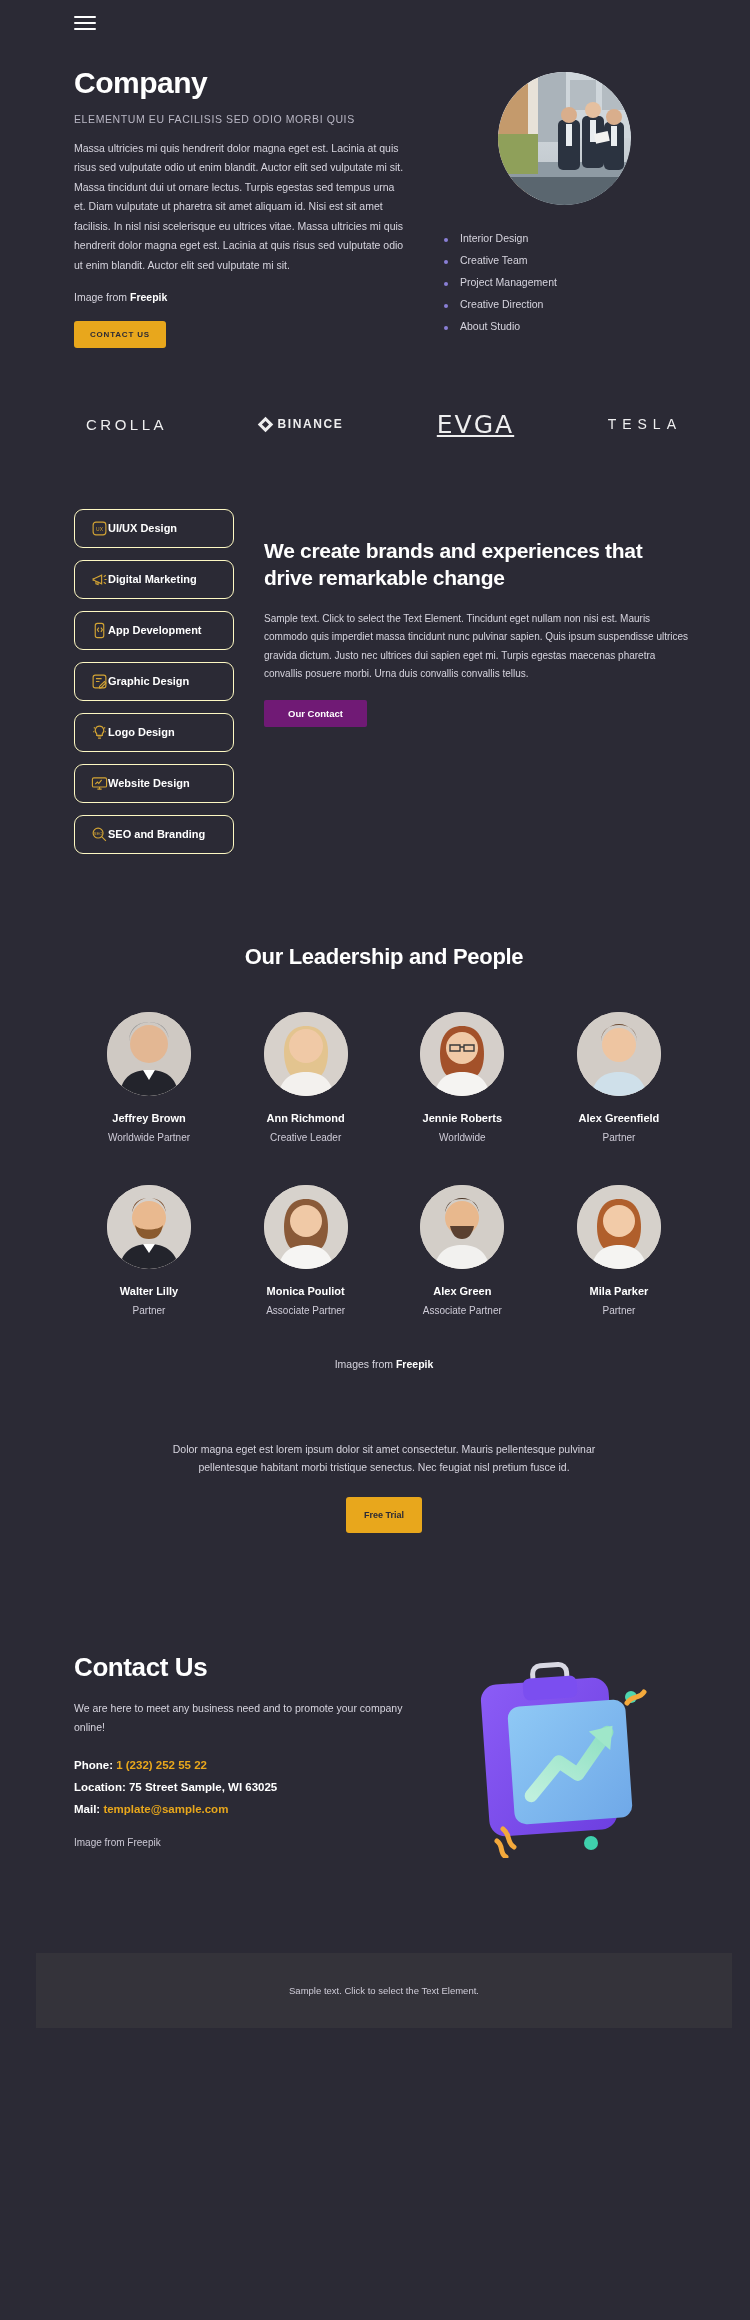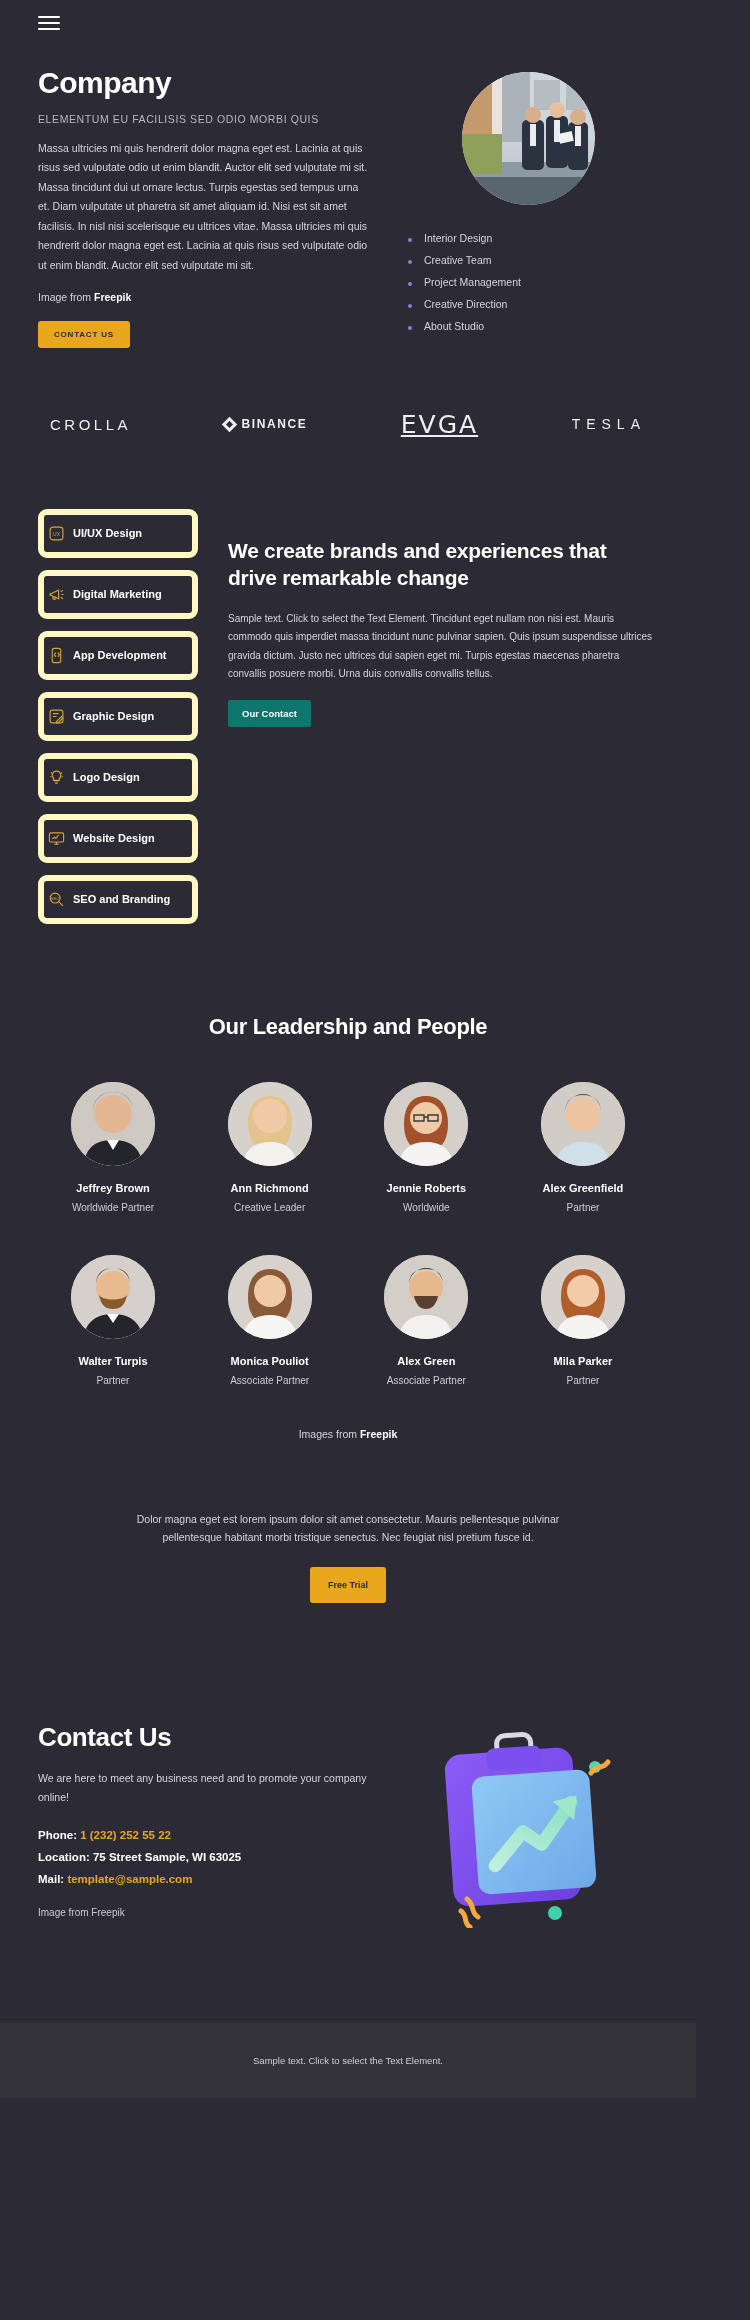--- a/index.html
+++ b/index.html
@@ -3,21 +3,21 @@
 <meta charset="utf-8">
 <style>
   * { box-sizing: border-box; margin: 0; padding: 0; }
   body {
     width: 750px;
     background: #2b2a35;
     font-family: "Liberation Sans", sans-serif;
     color: #ffffff;
     -webkit-font-smoothing: antialiased;
   }
-  .page { width: 696px; position: relative; overflow: hidden; }
+  .page { width: 696px; position: relative; overflow: hidden; margin-left: 36px; }
 
   
   .topbar { height: 46px; display: flex; align-items: center; padding-left: 38px; }
   .hamburger { width: 22px; cursor: pointer; display: flex; flex-direction: column; gap: 4px; }
   .hamburger span { display: block; height: 2px; background: #ffffff; border-radius: 1px; }
 
   
   .hero { display: flex; padding: 20px 38px 0 38px; gap: 30px; }
   .hero-left { width: 330px; }
   .hero-title {
@@ -63,35 +63,35 @@
   .logo-binance { font-size: 12px; letter-spacing: 1.6px; font-weight: 700; }
   .diamond { width: 11px; height: 11px; background: #fff; transform: rotate(45deg); position: relative; }
   .diamond::after{content:"";position:absolute;inset:3px;background:#2b2a35;transform:rotate(0deg);}
   .logo-evga { font-size: 25px; letter-spacing: 2px; font-weight: 400; font-family: "DejaVu Sans", sans-serif; text-decoration: underline;}
   .logo-tesla { font-size: 14px; letter-spacing: 6px; font-weight: 400; }
 
   
   .services { display: flex; padding: 22px 38px 0 38px; gap: 30px; }
   .pill-col { width: 160px; display: flex; flex-direction: column; gap: 12px; }
   .pill {
-    border: 6px solid #fef9c3; border-radius: 9px; padding: 10px 4px;
-    display: flex; align-items: center; gap: 8px; flex-wrap: wrap;
+    border: 1px solid #fef9c3; border-radius: 9px; padding: 10px 16px;
+    display: flex; align-items: center; gap: 0; flex-wrap: wrap;
     background: transparent; cursor: pointer;
   }
   .pill-label { font-size: 11px; font-weight: 700; color: #ffffff; line-height: 1.35; }
   .pill svg { flex: 0 0 auto; }
   .svc-right { flex: 1; padding-top: 28px; }
   .svc-title {
     font-size: 21px; font-weight: 800; line-height: 1.3; color: #ffffff;
     letter-spacing: -0.3px; margin-bottom: 18px;
   }
   .svc-body { font-size: 10px; line-height: 1.85; color: #d6d4de; }
   .btn-purple {
-    display: inline-block; margin-top: 16px; background: #0f766e; color: #ffffff;
-    font-size: 9.5px; font-weight: 700; padding: 8px 14px;
+    display: inline-block; margin-top: 16px; background: #701a75; color: #ffffff;
+    font-size: 9.5px; font-weight: 700; padding: 8px 24px;
     border: none; border-radius: 2px; cursor: pointer;
   }
 
   
   .team { padding: 90px 38px 0 38px; }
   .team-title {
     font-size: 22px; font-weight: 800; text-align: center; letter-spacing: -0.3px;
     margin-bottom: 42px;
   }
   .team-row { display: flex; justify-content: space-between; margin-bottom: 42px; }
@@ -351,21 +351,21 @@
         <div class="avatar">
           <svg viewBox="0 0 84 84">
             <rect width="84" height="84" fill="#d5d0cb"></rect>
             <circle cx="42" cy="33" r="17" fill="#e9b98f"></circle>
             <path d="M25 30a17 17 0 0134 0c0-12-7-17-17-17s-17 5-17 17z" fill="#7a4a28"></path>
             <path d="M28 40c2 10 6 14 14 14s12-4 14-14c-4 6-24 6-28 0z" fill="#8a5a2e"></path>
             <path d="M12 84c3-19 15-25 30-25s27 6 30 25z" fill="#23242c"></path>
             <path d="M36 59l6 9 6-9z" fill="#ffffff"></path>
           </svg>
         </div>
-        <div class="member-name">Walter Turpis</div>
+        <div class="member-name">Walter Lilly</div>
         <div class="member-role">Partner</div>
       </div>
       <div class="member">
         <div class="avatar">
           <svg viewBox="0 0 84 84">
             <rect width="84" height="84" fill="#d7d2cc"></rect>
             <path d="M20 42c0-18 8-28 22-28s22 10 22 28c0 12-4 20-8 22H28c-4-2-8-10-8-22z" fill="#8a5a38"></path>
             <circle cx="42" cy="36" r="16" fill="#f0c9a6"></circle>
             <path d="M14 84c3-18 14-24 28-24s25 6 28 24z" fill="#f6f5f3"></path>
           </svg>

